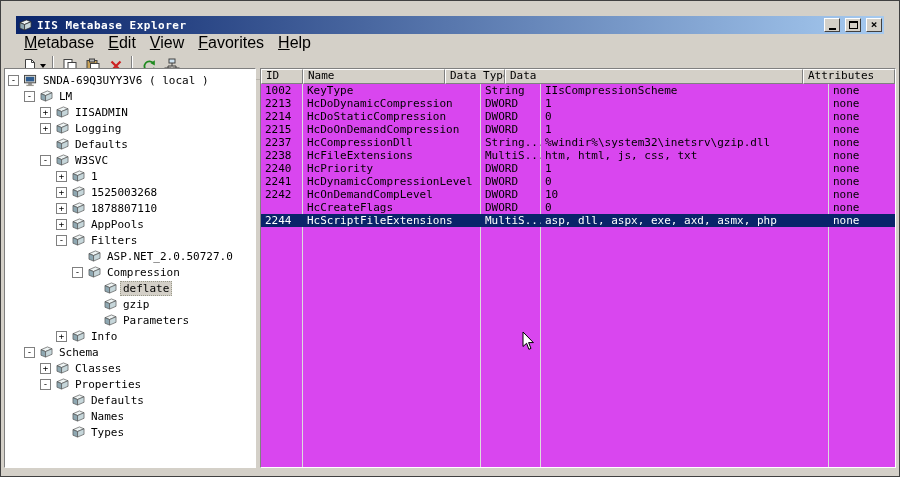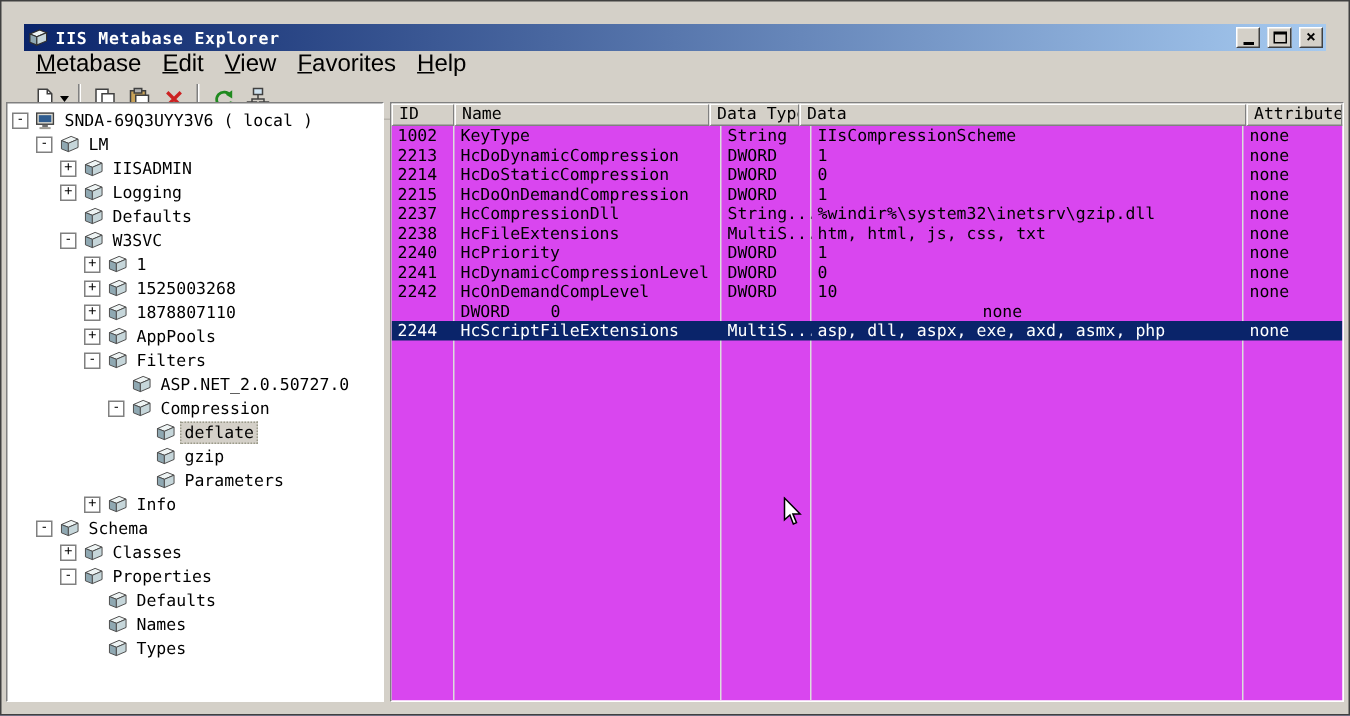--- a/index.html
+++ b/index.html
@@ -420,21 +420,21 @@
               <polygon points="7,6 14,3 14,9 7,12" fill="#c6d6da" stroke="#4a4a4a" stroke-width="0.7"></polygon>
             </svg>
           </span>
           <span class="tree-label">Types</span>
         </div>
       </div>
     <div class="splitter"></div>
     <div class="list-panel">
       <div class="list-header">
           <div class="lh-cell" style="width: 42px;">ID</div>
-          <div class="lh-cell" style="width: 170px;">Name</div>
+          <div class="lh-cell" style="width: 142px;">Name</div>
           <div class="lh-cell" style="width: 60px;">Data Type</div>
           <div class="lh-cell" style="width: 298px;">Data</div>
           <div class="lh-cell" style="width: 68px;">Attributes</div>
         </div>
       <div class="list-body">
           <div class="lv-row">
             <div class="lv-cell" style="width: 42px;">1002</div>
             <div class="lv-cell" style="width: 178px;">KeyType</div>
             <div class="lv-cell" style="width: 60px;">String</div>
             <div class="lv-cell" style="width: 288px;">IIsCompressionScheme</div>
@@ -491,20 +491,21 @@
           </div>
           <div class="lv-row">
             <div class="lv-cell" style="width: 42px;">2242</div>
             <div class="lv-cell" style="width: 178px;">HcOnDemandCompLevel</div>
             <div class="lv-cell" style="width: 60px;">DWORD</div>
             <div class="lv-cell" style="width: 288px;">10</div>
             <div class="lv-cell" style="width: 68px;">none</div>
           </div>
           <div class="lv-row">
             <div class="lv-cell" style="width: 42px; margin-top: 46px;">2243</div>
+            <div class="lv-cell" style="width: 178px;">HcCreateFlags</div>
             <div class="lv-cell" style="width: 60px;">DWORD</div>
             <div class="lv-cell" style="width: 288px;">0</div>
             <div class="lv-cell" style="width: 68px;">none</div>
           </div>
           <div class="lv-row sel">
             <div class="lv-cell" style="width: 42px;">2244</div>
             <div class="lv-cell" style="width: 178px;">HcScriptFileExtensions</div>
             <div class="lv-cell" style="width: 60px;">MultiS...</div>
             <div class="lv-cell" style="width: 288px;">asp, dll, aspx, exe, axd, asmx, php</div>
             <div class="lv-cell" style="width: 68px;">none</div>

